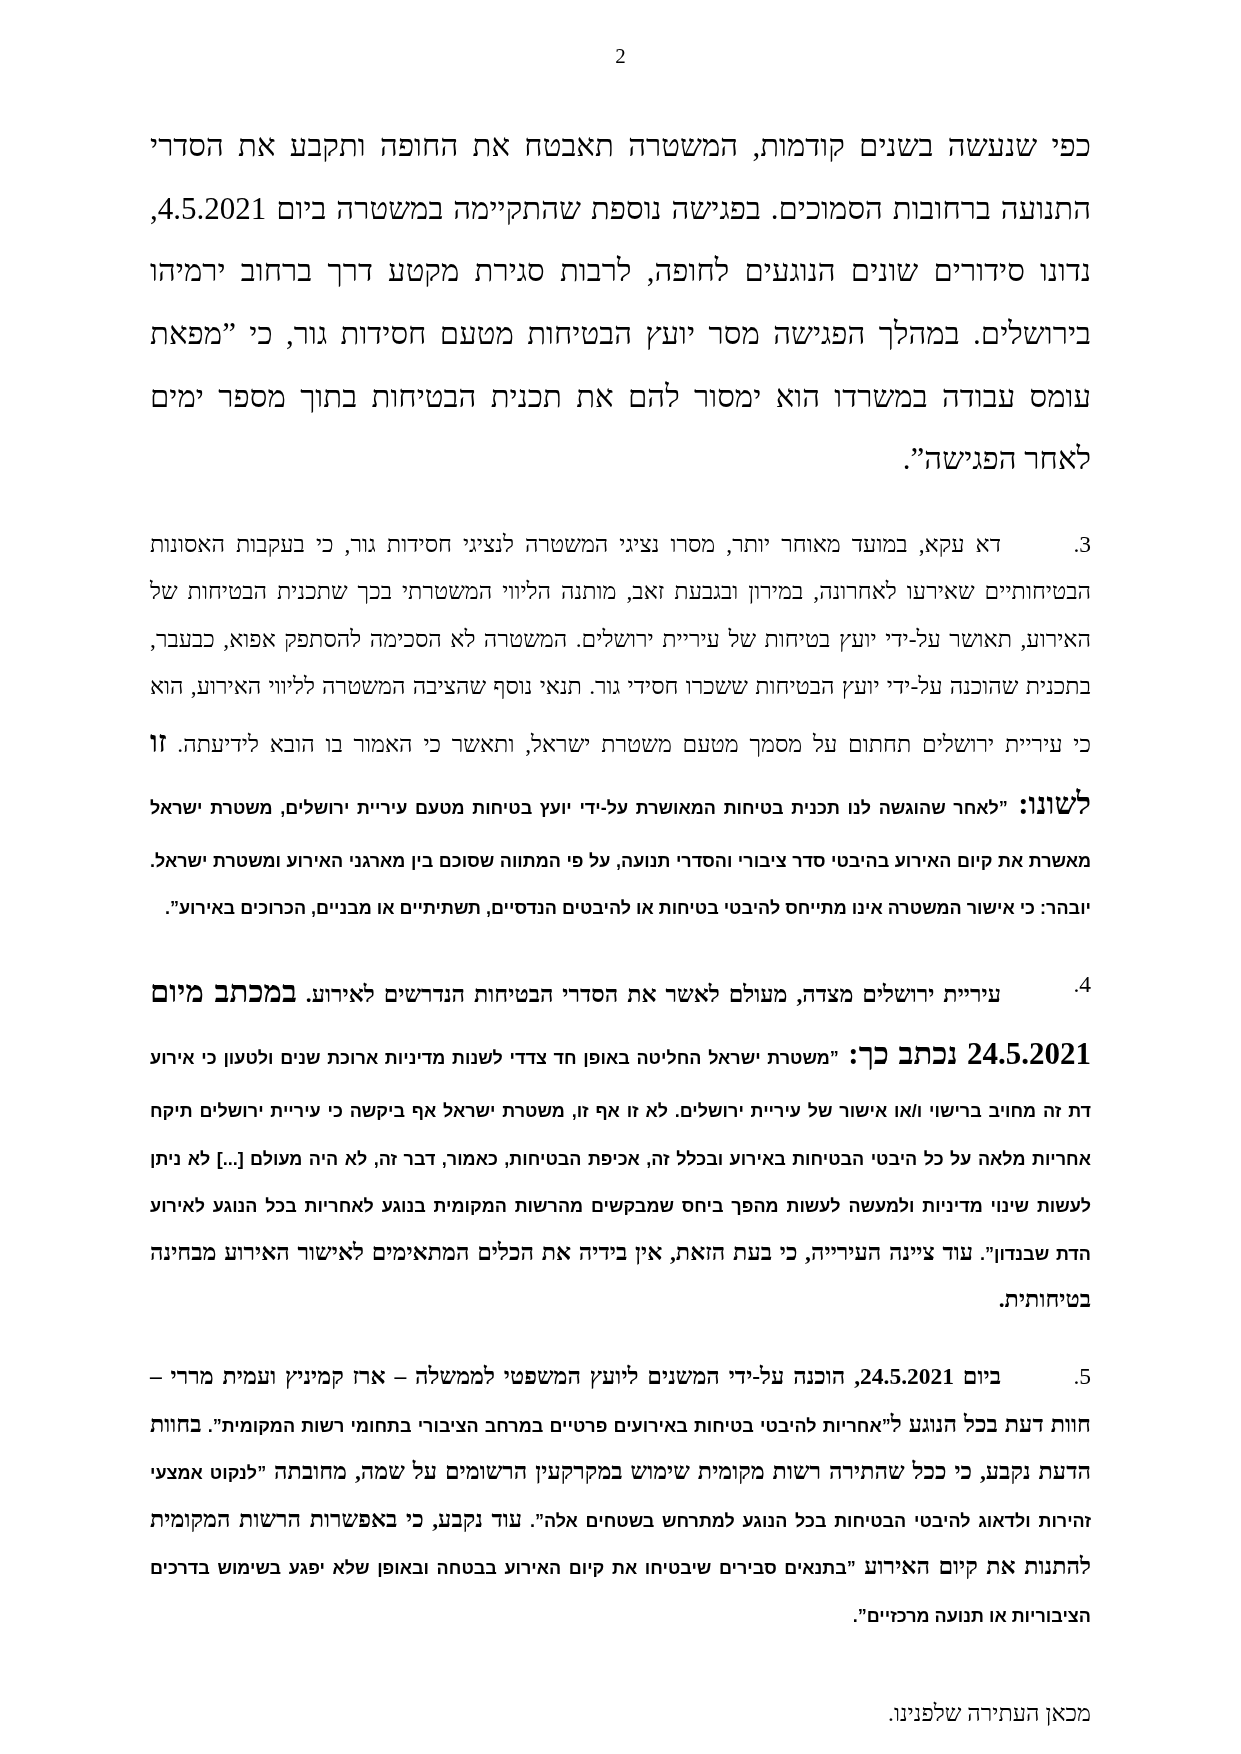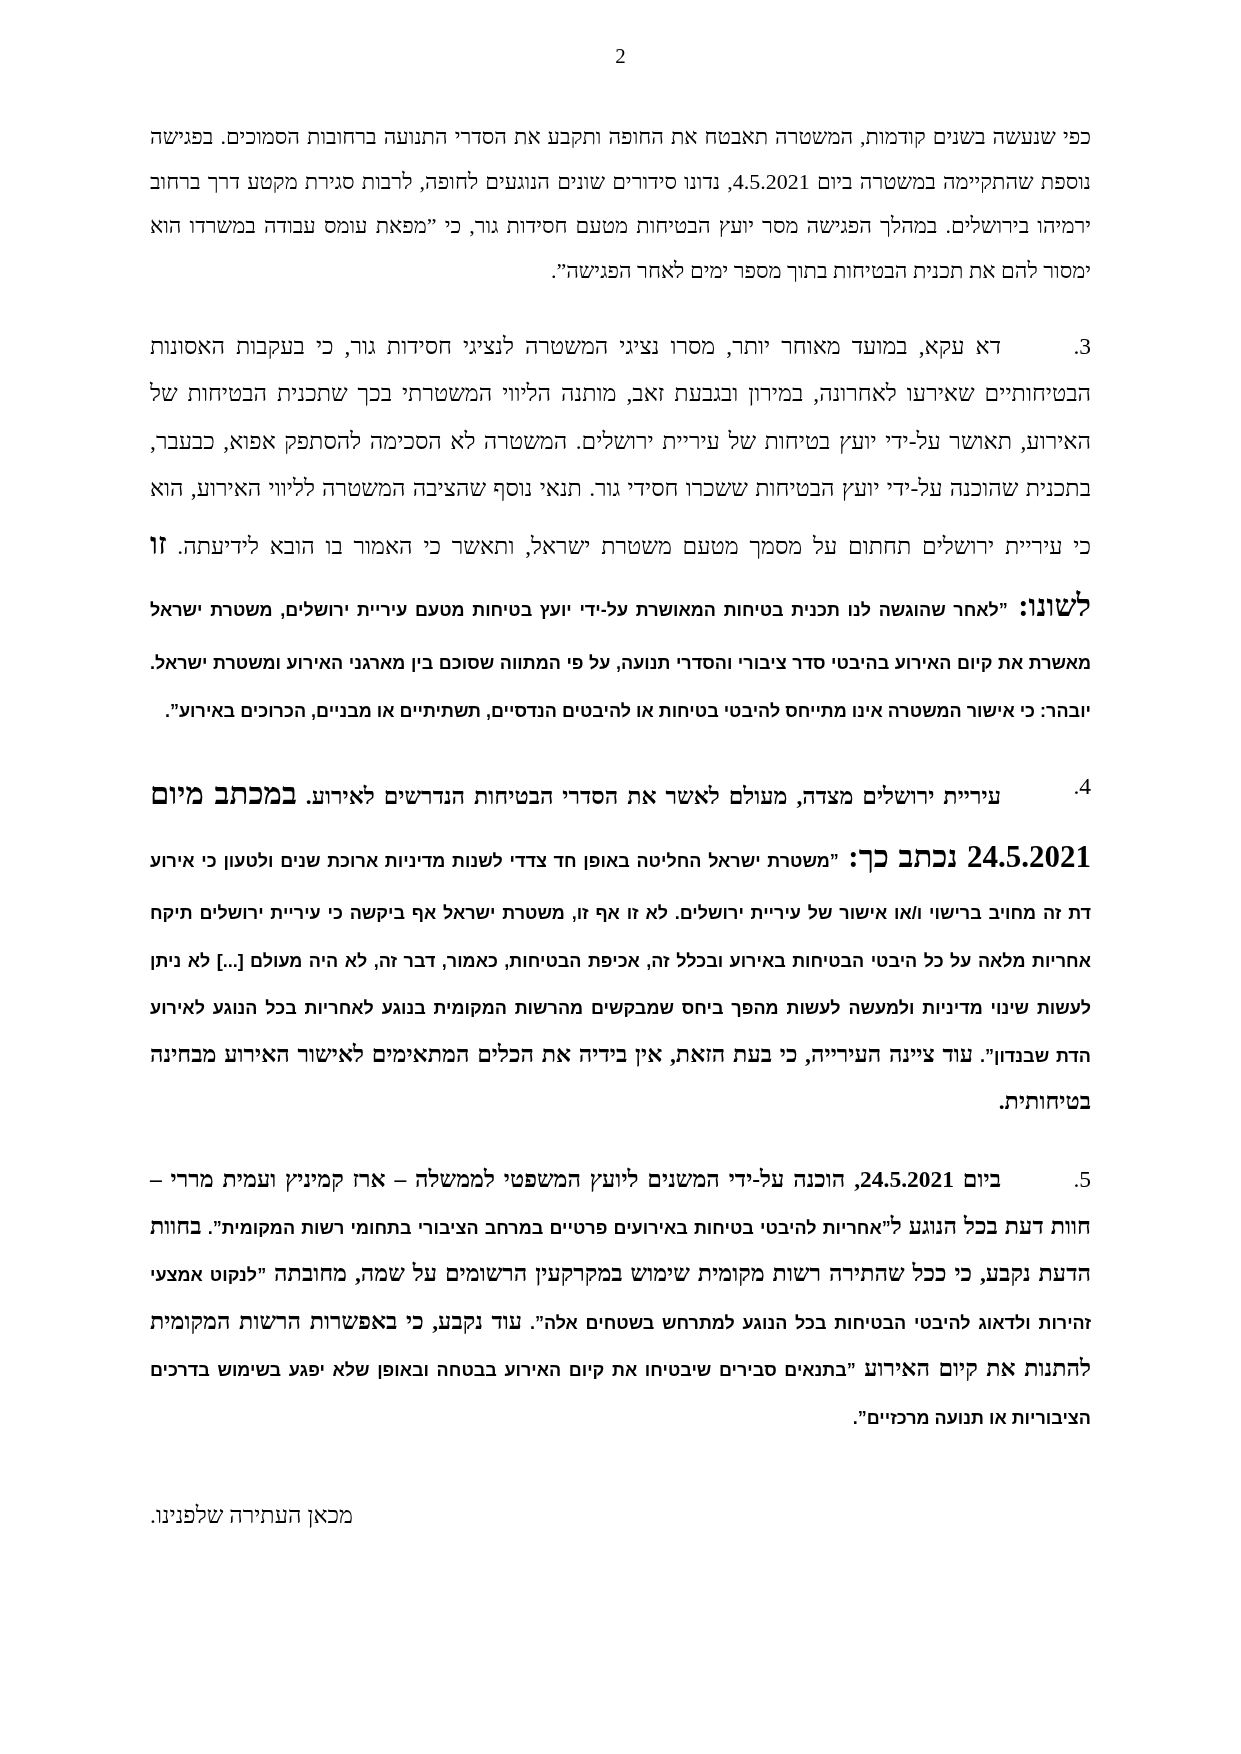--- a/index.html
+++ b/index.html
@@ -25,21 +25,21 @@
   .page-number {
     text-align: center;
     font-size: 21px;
     font-family: "Liberation Serif", "DejaVu Serif", serif;
     line-height: 1.2;
     margin: 0 0 46px 0;
     direction: ltr;
   }
 
   .body-block {
-    font-size: 22px;
+    font-size: 31px;
     line-height: 2.02;
     text-align: justify;
     text-justify: inter-word;
     margin: 0 0 30px 0;
     letter-spacing: 0;
   }
 
   
   .clause {
     position: relative;
@@ -72,21 +72,21 @@
     font-weight: bold;
   }
   .lead-bold {
     font-weight: bold;
     font-family: "Liberation Serif", "DejaVu Serif", serif;
     font-size: 31px;
   }
 
   .closing {
     margin-top: 52px;
-    text-align: left;
+    text-align: right;
     font-size: 23.5px;
     line-height: 2.02;
   }
 </style>
 </head>
 <body>
 
 <div class="page">
 
   <div class="page-number">2</div>

